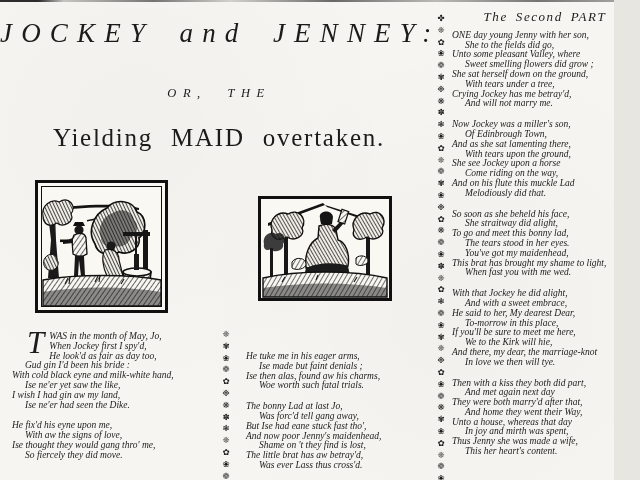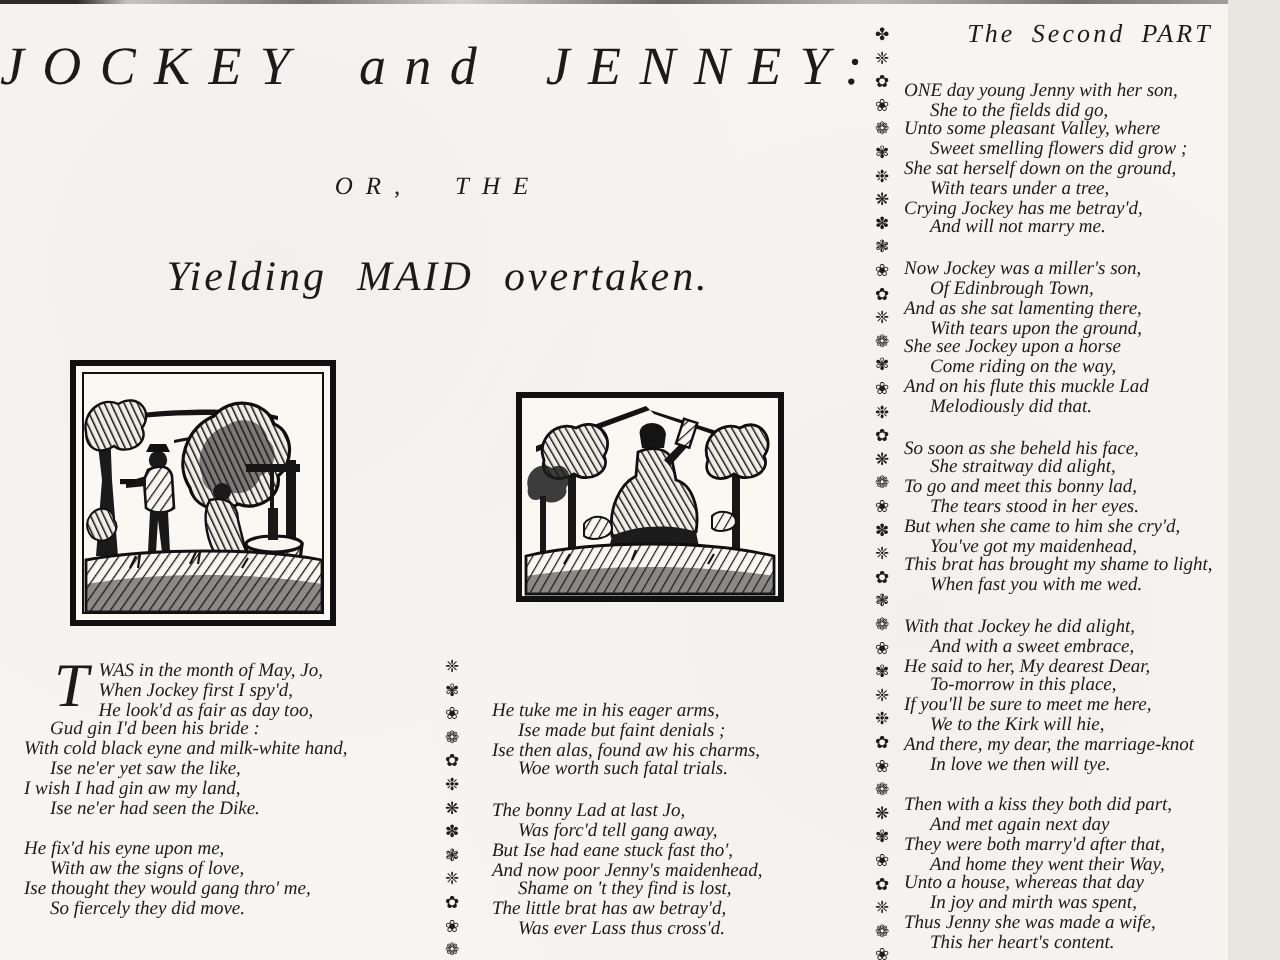--- a/index.html
+++ b/index.html
@@ -27,38 +27,38 @@
   .title-block{position:absolute;left:0;top:16px;width:438px;text-align:center;}
   .title-main{
     font-size:27px;font-style:italic;letter-spacing:.34em;word-spacing:.35em;
     white-space:nowrap;line-height:34px;
   }
   .title-or{
     font-size:12.5px;font-style:italic;letter-spacing:.52em;word-spacing:.9em;
     margin-top:35px;line-height:16px;
   }
   .title-sub{
-    font-size:21px;font-style:italic;letter-spacing:.07em;word-spacing:.4em;
+    font-size:25px;letter-spacing:.07em;word-spacing:.4em;
     margin-top:21px;line-height:32px;white-space:nowrap;
   }
   
   .col{position:absolute;font-style:italic;font-size:9.5px;line-height:9.8px;}
   .col .line{white-space:nowrap;}
   .col .indent{padding-left:13px;}
   .stanza + .stanza{margin-top:11px;}
   .dropcap{
     float:left;font-size:31px;line-height:21px;height:20px;
     margin-left:15px;margin-right:5px;font-style:italic;
   }
   #left-col{left:12px;top:332px;width:210px;}
   #mid-col{left:246px;top:332px;width:184px;margin-top:20px;}
   #right-col{left:452px;top:12px;width:186px;}
   .part-header{
     font-size:13px;font-style:italic;letter-spacing:.12em;word-spacing:.25em;
-    text-align:center;margin-bottom:20px;white-space:nowrap;
+    text-align:center;margin-bottom:9px;white-space:nowrap;
   }
   
   .ornament-strip{
     position:absolute;
     writing-mode:vertical-rl;text-orientation:upright;
     font-family:"DejaVu Sans",sans-serif;
     font-size:8.5px;letter-spacing:1.8px;color:#1c1c1c;
     white-space:nowrap;
   }
   #strip-left{left:221px;top:329px;}
@@ -233,21 +233,20 @@
           <div class="line">She see Jockey upon a horse</div>
           <div class="line indent">Come riding on the way,</div>
           <div class="line">And on his flute this muckle Lad</div>
           <div class="line indent">Melodiously did that.</div>
         </div>
         <div class="stanza">
           <div class="line">So soon as she beheld his face,</div>
           <div class="line indent">She straitway did alight,</div>
           <div class="line">To go and meet this bonny lad,</div>
           <div class="line indent">The tears stood in her eyes.</div>
-          <div class="line">But when she came to him she cry'd,</div>
           <div class="line indent">You've got my maidenhead,</div>
           <div class="line">This brat has brought my shame to light,</div>
           <div class="line indent">When fast you with me wed.</div>
         </div>
         <div class="stanza">
           <div class="line">With that Jockey he did alight,</div>
           <div class="line indent">And with a sweet embrace,</div>
           <div class="line">He said to her, My dearest Dear,</div>
           <div class="line indent">To-morrow in this place,</div>
           <div class="line">If you'll be sure to meet me here,</div>

